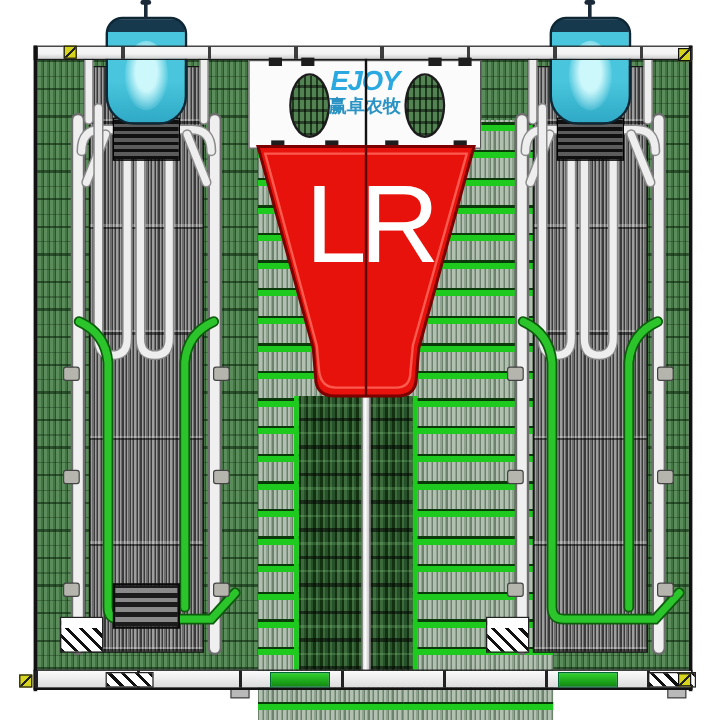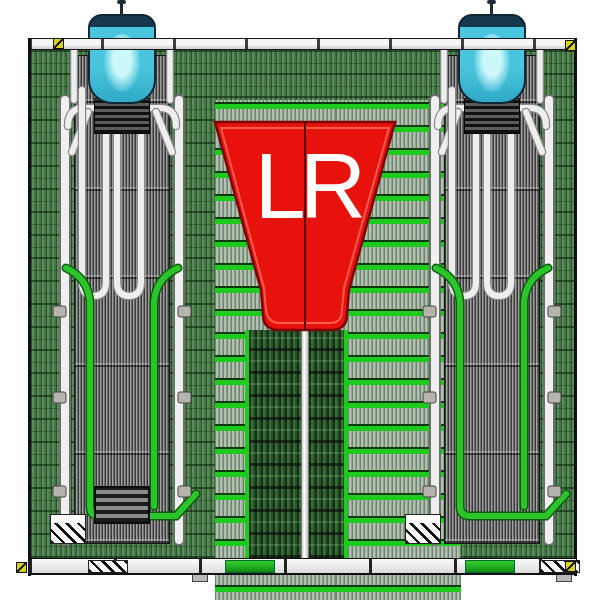--- a/index.html
+++ b/index.html
@@ -192,20 +192,35 @@
       </g>
     </svg>
     <div class="abs trough"></div>
     <div class="abs hopper">
       <div class="abs hopper-glow"></div>
     </div>
     <div class="abs antenna-tip"></div>
     <div class="abs antenna"></div>
   </div>
 
+  <div class="abs panel">
+    <div class="abs logo">EJOY</div>
+    <div class="abs company-cn">赢卓农牧</div>
+    <div class="abs oval oval-left"></div>
+    <div class="abs oval oval-right"></div>
+    <div class="abs panel-divider"></div>
+    <div class="abs clip" style="left:16px;top:-3px;"></div>
+    <div class="abs clip" style="left:43px;top:-3px;"></div>
+    <div class="abs clip" style="left:149px;top:-3px;"></div>
+    <div class="abs clip" style="left:174px;top:-3px;"></div>
+    <div class="abs clip" style="left:18px;top:66px;"></div>
+    <div class="abs clip" style="left:63px;top:66px;"></div>
+    <div class="abs clip" style="left:113px;top:66px;"></div>
+    <div class="abs clip" style="left:170px;top:66px;"></div>
+  </div>
 
   <div class="abs center-pipe"></div>
 
   <svg class="abs funnel-svg" width="210" height="230">
     <path d="M15,4 H195 L149,172 L147,196 Q147,212 131,212 H79 Q63,212 63,196 L61,172 Z" fill="#e8120c" stroke="#7c0000" stroke-width="2.5"></path>
     <path d="M21,10 H189 L144,170 L142,192 Q142,205 130,205 H80 Q68,205 66,192 L64,170 Z" fill="none" stroke="#ff6d60" stroke-width="2" opacity="0.8"></path>
     <path d="M105,4 V212" stroke="#5a0000" stroke-width="2"></path>
     <text class="funnel-letter" x="80" y="100" text-anchor="middle">L</text>
     <text class="funnel-letter" x="133" y="100" text-anchor="middle">R</text>
   </svg>

